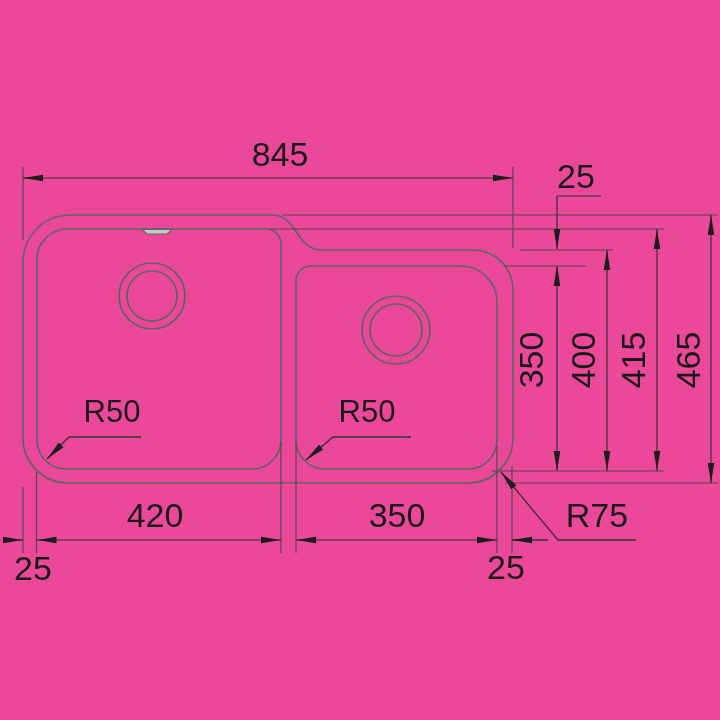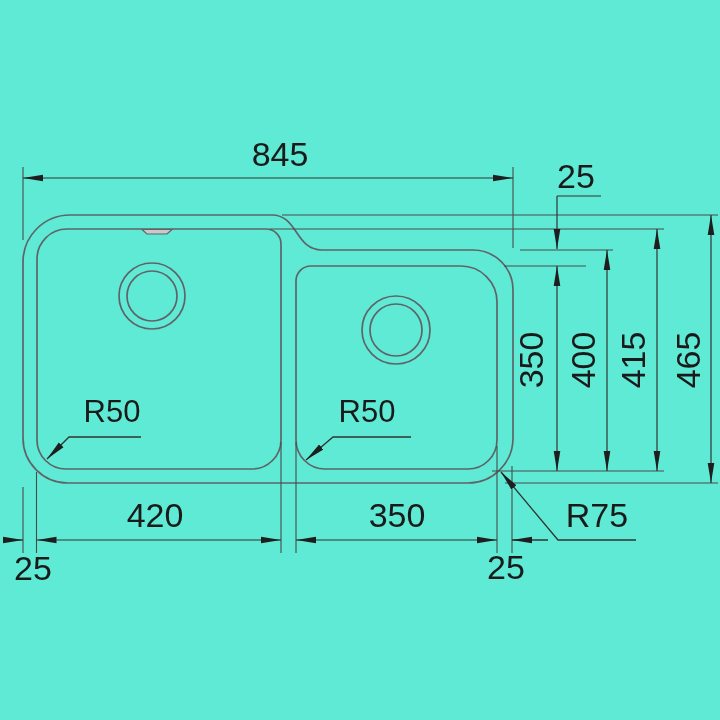--- a/index.html
+++ b/index.html
@@ -4,21 +4,21 @@
 <style>
   html, body {
     margin: 0;
     padding: 0;
     background: #ffffff;
   }
   .canvas {
     position: relative;
     width: 720px;
     height: 720px;
-    background: #5eead4;
+    background: #ec4899;
     overflow: hidden;
   }
   svg { display: block; }
   .outline {
     fill: none;
     stroke: #5f6468;
     stroke-width: 1.7;
   }
   .ext {
     fill: none;

